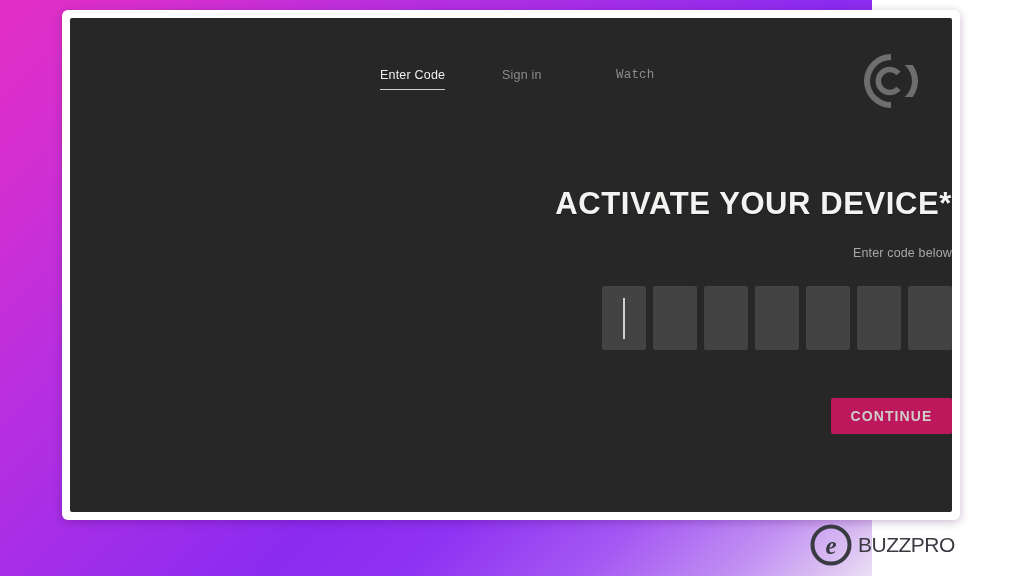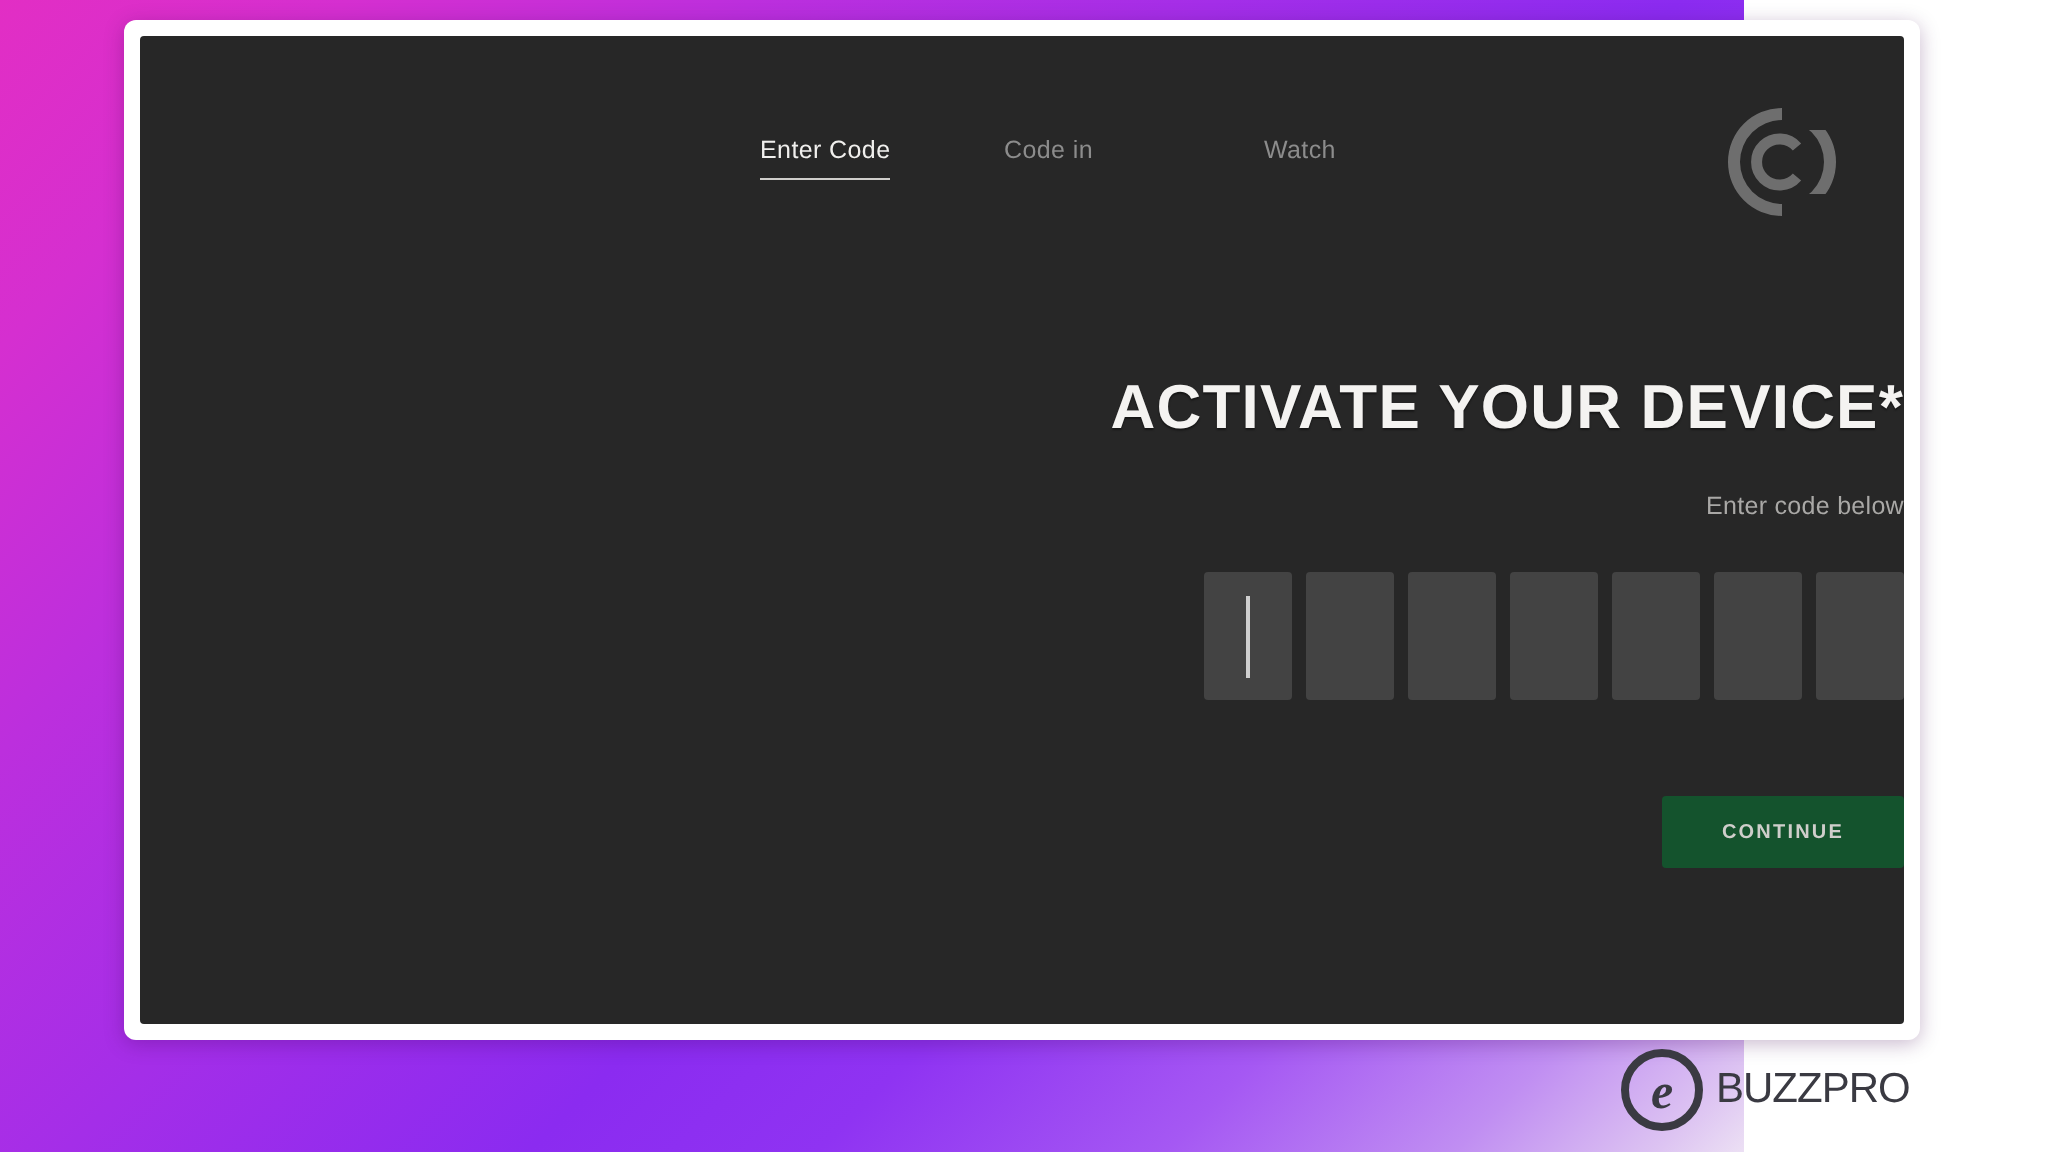--- a/index.html
+++ b/index.html
@@ -70,21 +70,21 @@
     white-space:nowrap;
     color:#8c8c8c;
   }
   .nav-item.active {
     color:#f0efed;
     border-bottom:1.5px solid #cfcecb;
     padding-bottom:5px;
   }
   #nav-enter-code { left:310px; }
   #nav-sign-in    { left:432px; }
-  #nav-watch      { left:562px; }
+  #nav-watch      { left:546px;font-family:Liberation Mono, monospace; }
 
   
   #cc-logo {
     position:absolute;
     right:30px;
     top:32px;
     width:62px;
     height:62px;
   }
 
@@ -140,26 +140,26 @@
     height:41px;
     margin-left:-1px;
     background:#cfcfcf;
   }
 
   
   #continue-button {
     margin-top:48px;
     width:121px;
     height:36px;
-    background:#14532d;
+    background:#be185d;
     border:none;
     border-radius:2px;
     color:#cfcecb;
     font-family:"Liberation Sans", sans-serif;
-    font-size:10px;
+    font-size:14px;
     font-weight:bold;
     letter-spacing:1.1px;
     cursor:pointer;
   }
 
   #footnote {
     margin-top:16px;
     width:460px;
     text-align:center;
     font-size:8.5px;
@@ -189,21 +189,21 @@
 </head>
 <body>
 
 <div id="backdrop">
 
   <div id="tv-frame">
     <div id="tv-screen">
 
       <div id="nav">
         <div class="nav-item active" id="nav-enter-code">Enter Code</div>
-        <div class="nav-item" id="nav-sign-in">Code in</div>
+        <div class="nav-item" id="nav-sign-in">Sign in</div>
         <div class="nav-item" id="nav-watch">Watch</div>
       </div>
 
       <svg id="cc-logo" viewBox="0 0 62 62">
         <path d="M31 4 A27 27 0 1 0 31 58 A27 27 0 1 0 31 4 Z
                  M31 10 A21 21 0 1 1 31 52 A21 21 0 1 1 31 10 Z" fill="#6e6e6e" fill-rule="evenodd"></path>
         <rect x="31" y="1" width="30" height="14" fill="#272727"></rect>
         <rect x="31" y="47" width="30" height="14" fill="#272727"></rect>
         <path d="M38.5 23.5 A11.5 11.5 0 1 0 38.5 38.5" fill="none" stroke="#6e6e6e" stroke-width="5.5"></path>
       </svg>

